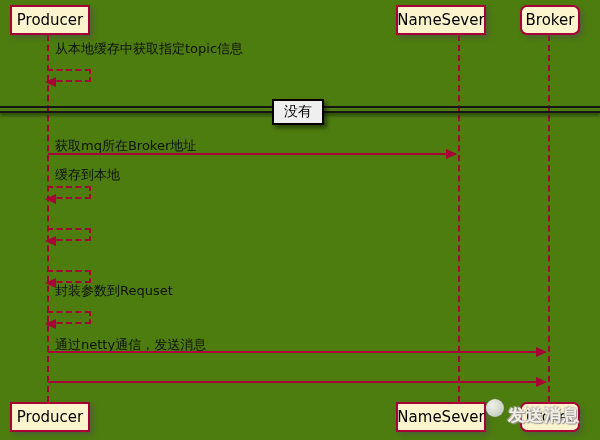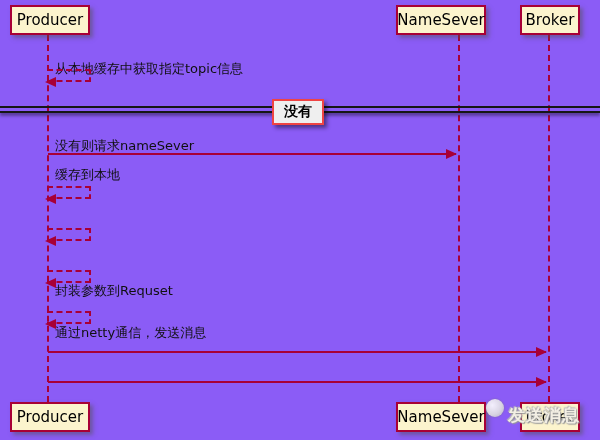--- a/index.html
+++ b/index.html
@@ -1,24 +1,24 @@
 <!DOCTYPE html>
 <html><head>
 <meta charset="utf-8">
 <style>
   html,body{margin:0;padding:0;background:#fff;}
-  .stage{position:relative;width:600px;height:440px;background:#8b5cf6;overflow:hidden;
+  .stage{position:relative;width:600px;height:440px;background:#4d7c0f;overflow:hidden;
          font-family:"DejaVu Sans","Liberation Sans",sans-serif;}
   
   .pbox{position:absolute;height:26px;background:#FCF4CD;border:2px solid #A80036;
         box-shadow:3px 3px 4px rgba(80,80,80,.5);display:flex;align-items:center;
         justify-content:center;font-size:15px;color:#000;}
   .pbox.producer{left:10px;width:76px;}
   .pbox.namesever{left:396px;width:86px;}
-  .pbox.broker{left:520px;width:56px;}
+  .pbox.broker{left:520px;width:56px;border-radius:7px;}
   .row-top{top:5px;} .row-bottom{top:402px;}
   
   .lifeline{position:absolute;top:35px;height:367px;width:0;border-left:2px dashed #A80036;}
   .ll-producer{left:47px;} .ll-namesever{left:458px;} .ll-broker{left:548px;}
   
   .mlabel{position:absolute;left:55px;font-size:13px;color:#101010;white-space:nowrap;}
   
   .arrow{position:absolute;left:48px;height:0;border-top:2px solid #A80036;}
   .arrow::after{content:"";position:absolute;right:-1px;top:-6px;width:0;height:0;
     border-top:5px solid transparent;border-bottom:5px solid transparent;
@@ -28,22 +28,22 @@
     border-top:2px dashed #A80036;border-right:2px dashed #A80036;
     border-bottom:2px dashed #A80036;}
   .self::after{content:"";position:absolute;left:-2px;bottom:-7px;width:0;height:0;
     border-top:5px solid transparent;border-bottom:5px solid transparent;
     border-right:11px solid #A80036;}
   
   .divider-lines{position:absolute;top:106px;left:0;width:600px;height:3px;
     border-top:2px solid #161616;border-bottom:2px solid #161616;
     box-shadow:0 3px 3px rgba(0,0,0,.35);}
   .divider-box{position:absolute;top:99px;left:272px;width:48px;height:22px;
-    background:#efefef;border:2px solid #ef4444;box-shadow:3px 3px 4px rgba(0,0,0,.45);
-    display:flex;align-items:center;justify-content:center;font-size:14px;font-weight:bold;color:#000;}
+    background:#efefef;border:2px solid #000000;box-shadow:3px 3px 4px rgba(0,0,0,.45);
+    display:flex;align-items:center;justify-content:center;font-size:14px;font-weight:normal;color:#000;}
   
   .wm-icon{position:absolute;left:486px;top:399px;width:18px;height:18px;border-radius:50%;
     background:radial-gradient(circle at 35% 35%, #ffffff 0%, #e2e2e2 55%, #b9b9b9 100%);
     box-shadow:0 0 2px rgba(120,120,120,.8);opacity:.9;}
   .wm-text{position:absolute;left:508px;top:404px;font-size:17px;font-weight:bold;
     letter-spacing:1px;color:#f3efe4;white-space:nowrap;
     text-shadow:1px 1px 1px #9a9a9a,-1px -1px 1px #bdbdbd,0 0 2px #8f8f8f;}
 </style>
 </head>
 <body>
@@ -57,42 +57,42 @@
   <div class="pbox producer row-top">
     <span>Producer</span>
   </div>
   <div class="pbox namesever row-top">
     <span>NameSever</span>
   </div>
   <div class="pbox broker row-top">
     <span>Broker</span>
   </div>
 
-  <div class="mlabel" style="top:60px">从本地缓存中获取指定topic信息</div>
+  <div class="mlabel" style="top:40px">从本地缓存中获取指定topic信息</div>
   <div class="self" style="top:69px"></div>
 
   <div class="divider-lines"></div>
   <div class="divider-box">
     <span>没有</span>
   </div>
 
-  <div class="mlabel" style="top:137px">没有则请求nameSever</div>
+  <div class="mlabel" style="top:137px">获取mq所在Broker地址</div>
   <div class="arrow" style="top:153px;width:408px"></div>
 
   <div class="mlabel" style="top:166px">缓存到本地</div>
   <div class="self" style="top:186px"></div>
 
   <div class="self" style="top:228px"></div>
 
   <div class="self" style="top:270px"></div>
 
   <div class="mlabel" style="top:282px">封装参数到Requset</div>
   <div class="self" style="top:311px"></div>
 
-  <div class="mlabel" style="top:324px">通过netty通信，发送消息</div>
+  <div class="mlabel" style="top:336px">通过netty通信，发送消息</div>
   <div class="arrow" style="top:351px;width:498px"></div>
 
   <div class="arrow" style="top:381px;width:498px"></div>
 
   <div class="pbox producer row-bottom">
     <span>Producer</span>
   </div>
   <div class="pbox namesever row-bottom">
     <span>NameSever</span>
   </div>

